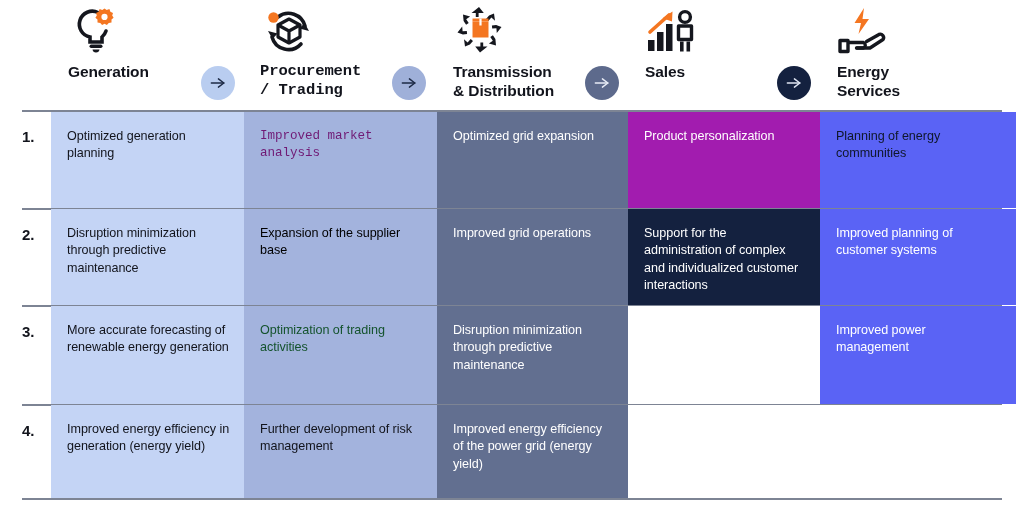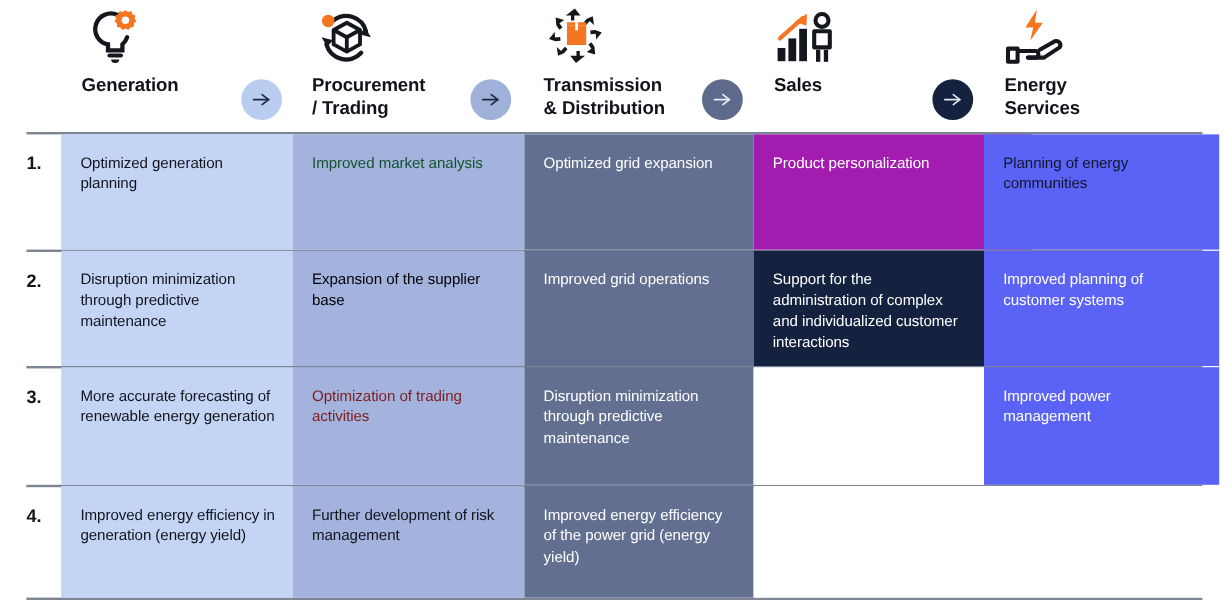--- a/index.html
+++ b/index.html
@@ -63,21 +63,21 @@
       </span>
       <div class="hlabel">Generation</div>
     </div>
     <div class="arrow" style="left:201px;background:#b9cdf0;">
       <svg viewBox="0 0 24 24" fill="none" stroke="#1d2a45" stroke-width="1.7" stroke-linecap="round" stroke-linejoin="round">
         <path d="M4 12 H19"></path>
           <path d="M12.5 7 L19 12 L12.5 17"></path>
       </svg>
     </div>
 
-    <div class="hcol" style="left:260px;width:180px;">
+    <div class="hcol" style="left:260px;width:180px;font-family:Liberation Mono, monospace;">
       <span class="hicon">
         <svg viewBox="0 0 56 52">
           <path d="M12 33 A17 17 0 0 0 41 40" fill="none" stroke="#15171e" stroke-width="3.6" stroke-linecap="round"></path>
           <path d="M8 27 L12.5 35 L17.5 29.5 Z" fill="#15171e"></path>
           <path d="M45 22 A17 17 0 0 0 18 13" fill="none" stroke="#15171e" stroke-width="3.6" stroke-linecap="round"></path>
           <path d="M49 27 L44.5 19 L39.5 24.5 Z" fill="#15171e"></path>
           <g transform="translate(29,27)">
             <path d="M0,-12 L11,-6 L11,6 L0,12 L-11,6 L-11,-6 Z" fill="none" stroke="#15171e" stroke-width="3.2" stroke-linejoin="round"></path>
             <path d="M-11,-6 L0,0 L11,-6 M0,0 L0,12" fill="none" stroke="#15171e" stroke-width="3.2" stroke-linejoin="round"></path>
           </g>
@@ -170,33 +170,33 @@
     <div class="rowline" style="top:195px;"></div>
     <div class="rowline" style="top:294px;"></div>
     <div class="rowline" style="top:388px;"></div>
 
     <div class="numcell" style="top:18px;">1.</div>
     <div class="numcell" style="top:116px;">2.</div>
     <div class="numcell" style="top:213px;">3.</div>
     <div class="numcell" style="top:312px;">4.</div>
 
     <div class="cell" style="left:51px;top:2px;width:193px;height:96px;background:#c4d4f5;color:#12141c;">Optimized generation planning</div>
-    <div class="cell" style="left:244px;top:2px;width:193px;height:96px;background:#a3b3dd;color:#14532d;">Improved market analysis</div>
+    <div class="cell" style="left:244px;top:2px;width:193px;height:96px;background:#a3b3dd;color:#701a75;font-family:Liberation Mono, monospace;">Improved market analysis</div>
     <div class="cell" style="left:437px;top:2px;width:191px;height:96px;background:#626f90;color:#ffffff;">Optimized grid expansion</div>
     <div class="cell" style="left:628px;top:2px;width:232px;height:96px;background:#a21caf;color:#ffffff;">Product personalization</div>
     <div class="cell" style="left:820px;top:2px;width:196px;height:96px;background:#5a63f5;color:#0f172a;">Planning of energy communities</div>
 
     <div class="cell" style="left:51px;top:99px;width:193px;height:96px;background:#c4d4f5;color:#12141c;">Disruption minimization through predictive maintenance</div>
     <div class="cell" style="left:244px;top:99px;width:193px;height:96px;background:#a3b3dd;color:#000000;">Expansion of the supplier base</div>
     <div class="cell" style="left:437px;top:99px;width:191px;height:96px;background:#626f90;color:#ffffff;">Improved grid operations</div>
     <div class="cell" style="left:628px;top:99px;width:192px;height:96px;background:#14213f;color:#ffffff;">Support for the administration of complex and individualized customer interactions</div>
     <div class="cell" style="left:51px;top:196px;width:193px;height:98px;background:#c4d4f5;color:#12141c;">More accurate forecasting of renewable energy generation</div>
 
     <div class="cell" style="left:820px;top:99px;width:196px;height:96px;background:#5a63f5;color:#ffffff;">Improved planning of customer systems</div>
-    <div class="cell" style="left:244px;top:196px;width:193px;height:98px;background:#a3b3dd;color:#7f1d1d;">Optimization of trading activities</div>
+    <div class="cell" style="left:244px;top:196px;width:193px;height:98px;background:#a3b3dd;color:#14532d;">Optimization of trading activities</div>
     <div class="cell" style="left:437px;top:196px;width:191px;height:98px;background:#626f90;color:#ffffff;">Disruption minimization through predictive maintenance</div>
     <div class="cell empty" style="left:628px;top:196px;width:192px;height:98px;"></div>
     <div class="cell" style="left:820px;top:196px;width:196px;height:98px;background:#5a63f5;color:#ffffff;">Improved power management</div>
 
     <div class="cell" style="left:51px;top:295px;width:193px;height:93px;background:#c4d4f5;color:#12141c;">Improved energy efficiency in generation (energy yield)</div>
     <div class="cell" style="left:244px;top:295px;width:193px;height:93px;background:#a3b3dd;color:#12141c;">Further development of risk management</div>
     <div class="cell" style="left:437px;top:295px;width:191px;height:93px;background:#626f90;color:#ffffff;">Improved energy efficiency of the power grid (energy yield)</div>
     <div class="cell empty" style="left:628px;top:295px;width:192px;height:93px;"></div>
     <div class="cell empty" style="left:820px;top:295px;width:196px;height:93px;"></div>
   </div>

